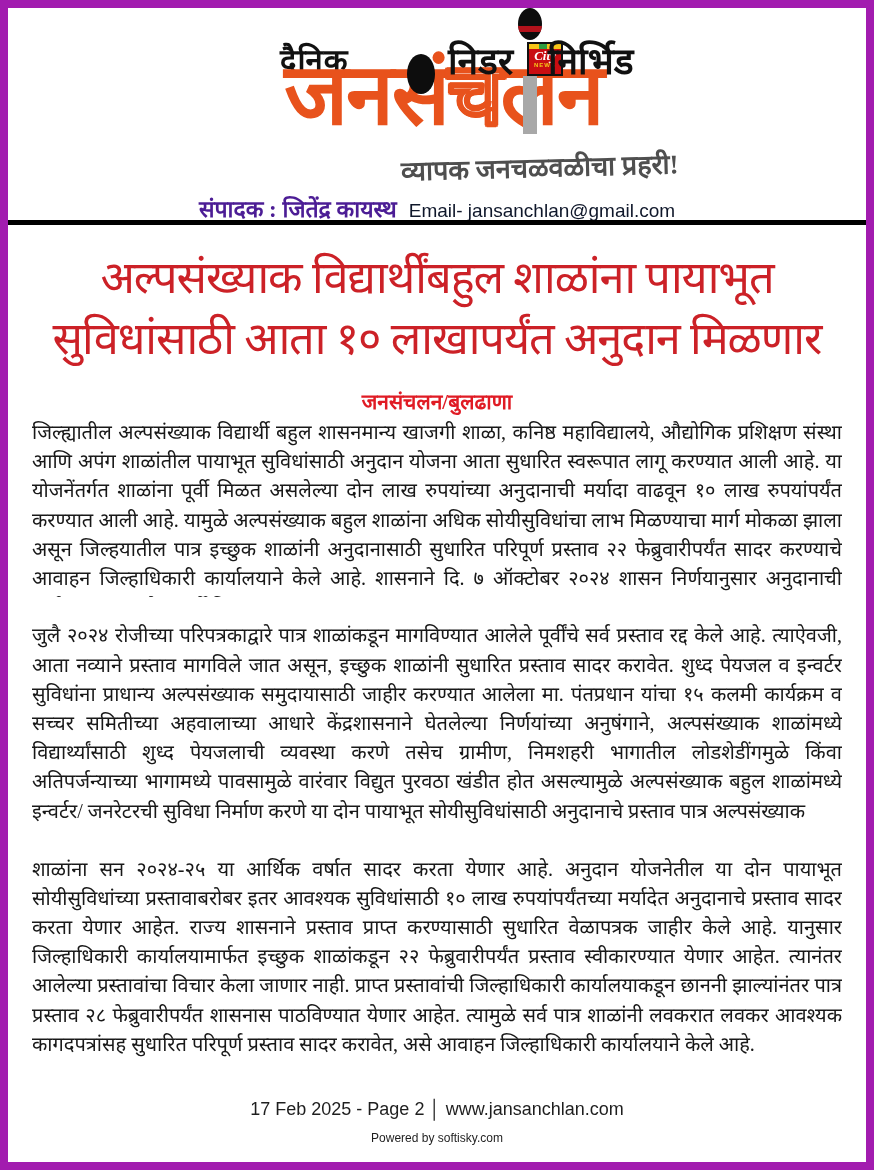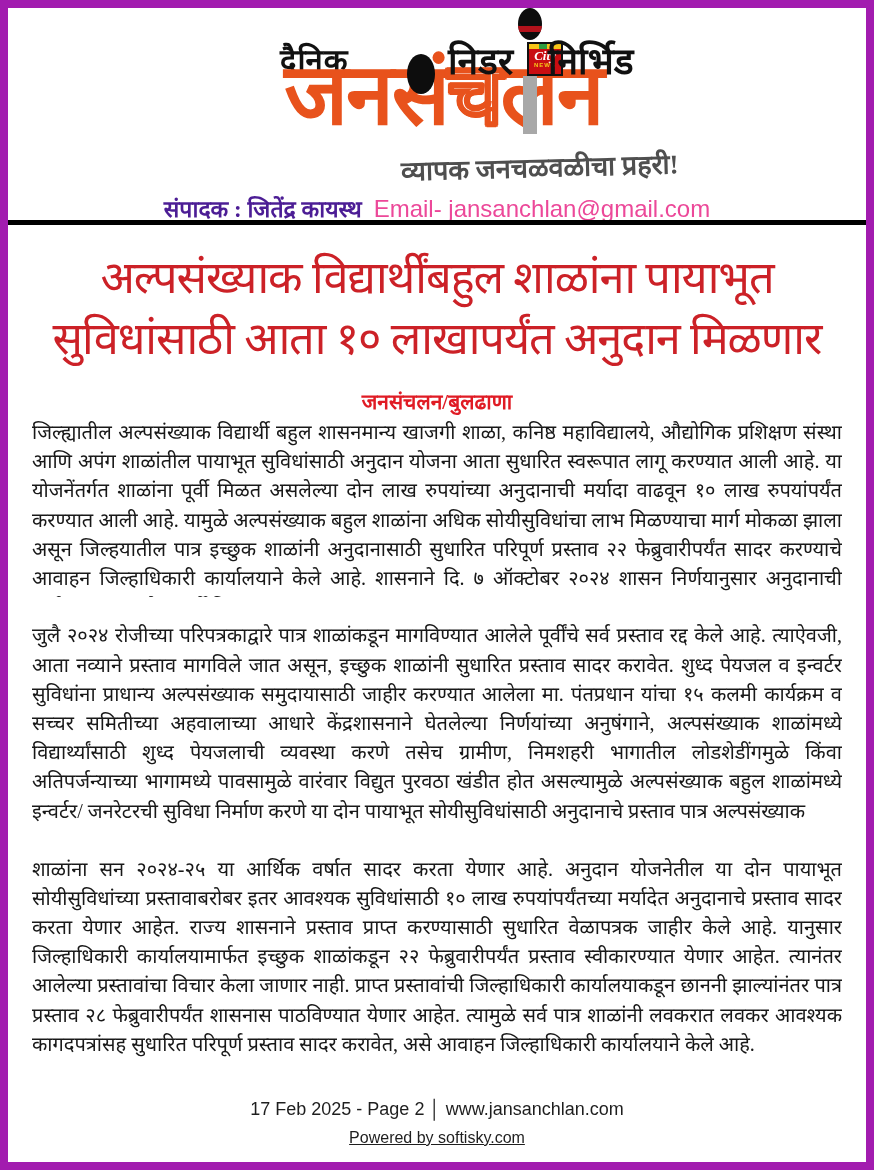--- a/index.html
+++ b/index.html
@@ -81,21 +81,21 @@
     white-space:nowrap; transform:rotate(-1.5deg);
     letter-spacing:0px;
   }
   .editor-line {
     position:absolute; left:0; right:0; top:184px;
     text-align:center; white-space:nowrap;
   }
   .editor-label { font-size:23px; font-weight:bold; color:#4c1d95; }
   .editor-email {
     font-family:"Liberation Sans", sans-serif;
-    font-size:24px; color:#ec4899; margin-left:8px;
+    font-size:19px; color:#0f172a; margin-left:8px;
   }
   .rule { position:absolute; left:0; right:0; top:212px; height:5px; background:#000; }
 
   
   .headline {
     margin:28px 10px 0 10px;
     text-align:center;
     color:#cc2127;
     font-weight:normal;
     font-size:45px; line-height:61px;
@@ -121,21 +121,21 @@
   }
 
   
   .footer {
     position:absolute; left:0; right:0; bottom:10px;
     text-align:center;
     font-family:"Liberation Sans", sans-serif;
     color:#1e1e1e;
   }
   .footer-line1 { font-size:18px; line-height:30px; }
-  .footer-line2 { font-size:16px; line-height:28px;text-decoration:underline; }
+  .footer-line2 { font-size:12px; line-height:28px; }
 </style>
 </head>
 <body>
 
 <div class="page">
 
   <header class="masthead">
     <div class="daily">दैनिक</div>
 
     <div class="logo-title"><span>जनसं</span><span class="logo-ch">च</span><span>लन</span></div>

